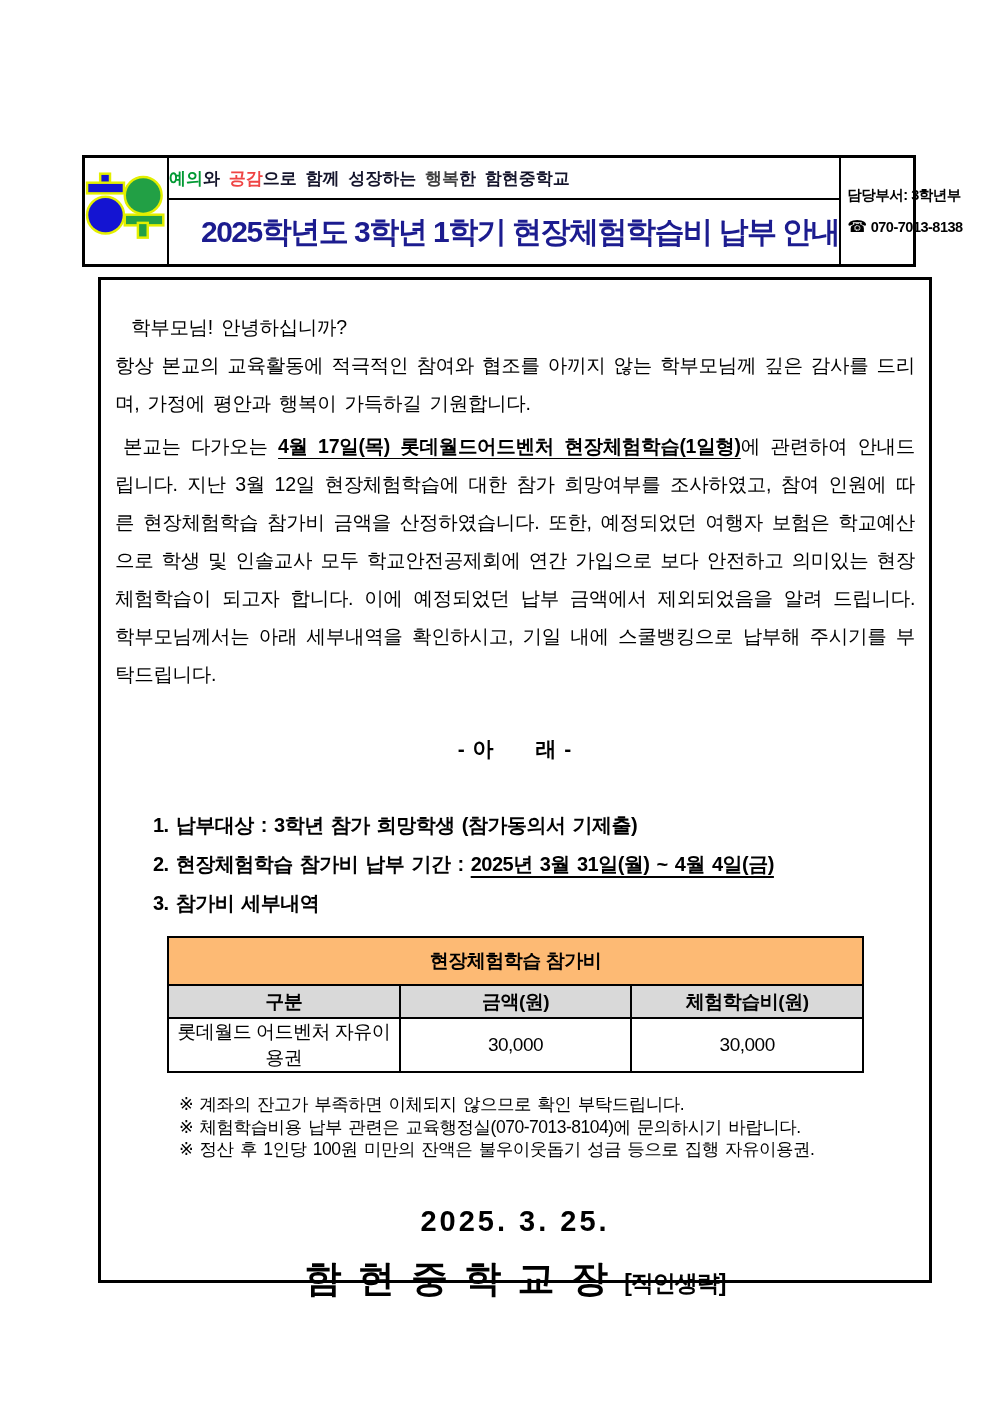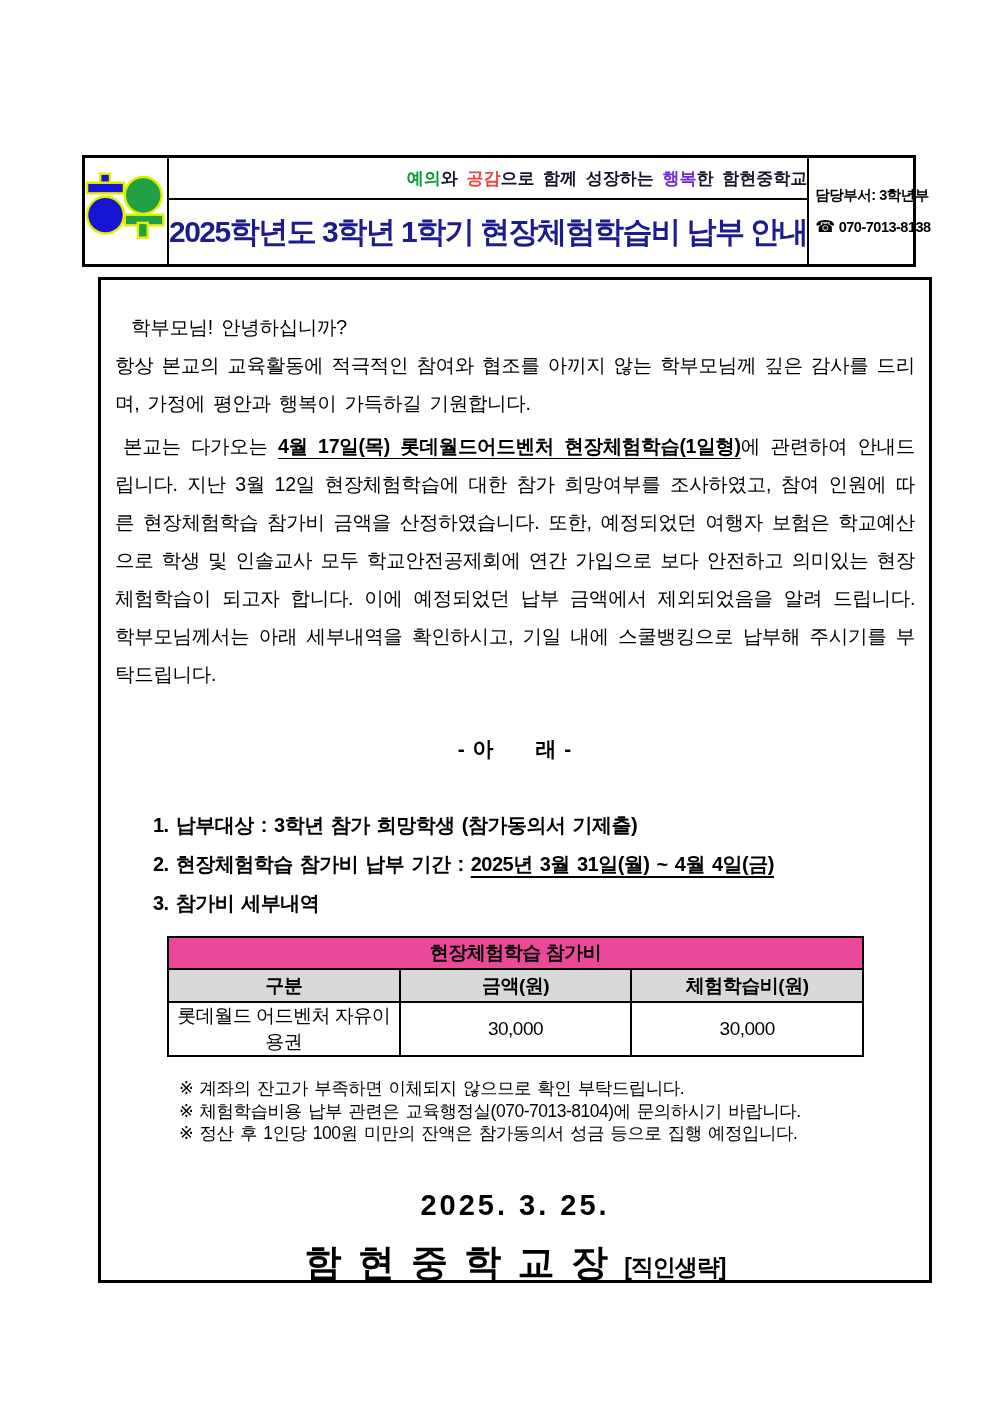--- a/index.html
+++ b/index.html
@@ -12,31 +12,31 @@
     position:absolute; left:82px; top:155px; width:834px; height:112px;
     border:3px solid #000; display:flex;
   }
   .logo-cell {
     width:108px; border-right:2px solid #000;
     display:flex; align-items:center; justify-content:center;
   }
   .mid-cell { flex:1; display:flex; flex-direction:column; }
   .subtitle-row {
     height:42px; border-bottom:2px solid #000;
-    display:flex; align-items:center; justify-content:flex-end;
+    display:flex; align-items:center; justify-content:flex-start;
     font-size:17px; font-weight:bold; white-space:pre; word-spacing:4px;
     color:#14142b;
   }
   .c-green { color:#009933; }
   .c-blue  { color:#ef4444; }
-  .c-red   { color:#6d28d9; }
+  .c-red   { color:#404040; }
   .title-row {
     flex:1; display:flex; align-items:center; justify-content:center;
     font-size:30px; font-weight:bold; letter-spacing:-1.5px;
-    color:#1c1c8f; white-space:nowrap;
+    color:#1c1c8f; white-space:nowrap;padding-left:32px;
   }
   .right-cell {
     width:142px; border-left:2px solid #000;
     display:flex; flex-direction:column; justify-content:center;
     padding:4px 4px 4px 6px; gap:12px;
   }
   .dept { font-size:14.5px; font-weight:bold; letter-spacing:-0.5px; white-space:nowrap; }
   .phone-line { font-size:14.5px; font-weight:bold; letter-spacing:-0.5px; white-space:nowrap; display:flex; align-items:center; gap:4px; }
   .phone-icon { font-size:16px; }
 
@@ -60,21 +60,21 @@
   }
   .items { margin:52px 0 0 38px; }
   .item { font-size:20px; font-weight:bold; letter-spacing:-0.5px; word-spacing:2px; margin-bottom:19px; line-height:20px; }
   .item:last-child { margin-bottom:0; }
 
   .fee-table {
     margin:23px 0 0 52px; width:697px;
     border-collapse:collapse; table-layout:fixed;
   }
   .fee-table td { border:2px solid #000; text-align:center; font-size:19px; letter-spacing:-0.5px; }
-  .t-title { background:#ec4899; font-weight:bold; height:32px; }
+  .t-title { background:#fdba74; font-weight:bold; height:48px; }
   .t-head  { background:#d9d9d9; font-weight:bold; height:33px; }
   .t-cell  { height:37px; }
   .col1 { width:55%; } .col2 { width:17%; } .col3 { width:28%; }
 
   .notes { margin:20px 0 0 64px; }
   .note { font-size:17.5px; line-height:22.5px; letter-spacing:-0.5px; word-spacing:2px; }
 
   .date-line {
     margin-top:44px; text-align:center;
     font-size:29px; font-weight:bold; letter-spacing:3px;
@@ -143,21 +143,21 @@
           <td class="t-cell">롯데월드 어드벤처 자유이용권</td>
           <td class="t-cell">30,000</td>
           <td class="t-cell">30,000</td>
         </tr>
       </tbody>
     </table>
 
     <div class="notes">
       <div class="note">※ 계좌의 잔고가 부족하면 이체되지 않으므로 확인 부탁드립니다.</div>
       <div class="note">※ 체험학습비용 납부 관련은 교육행정실(070-7013-8104)에 문의하시기 바랍니다.</div>
-      <div class="note">※ 정산 후 1인당 100원 미만의 잔액은 참가동의서 성금 등으로 집행 예정입니다.</div>
+      <div class="note">※ 정산 후 1인당 100원 미만의 잔액은 불우이웃돕기 성금 등으로 집행 자유이용권.</div>
     </div>
 
     <div class="date-line">2025. 3. 25.</div>
 
     <div class="signer-line"><span class="signer-name">함 현 중 학 교 장 </span><span class="seal-note">[직인생략]</span></div>
 
   </div>
 </div>
 
 </body></html>

